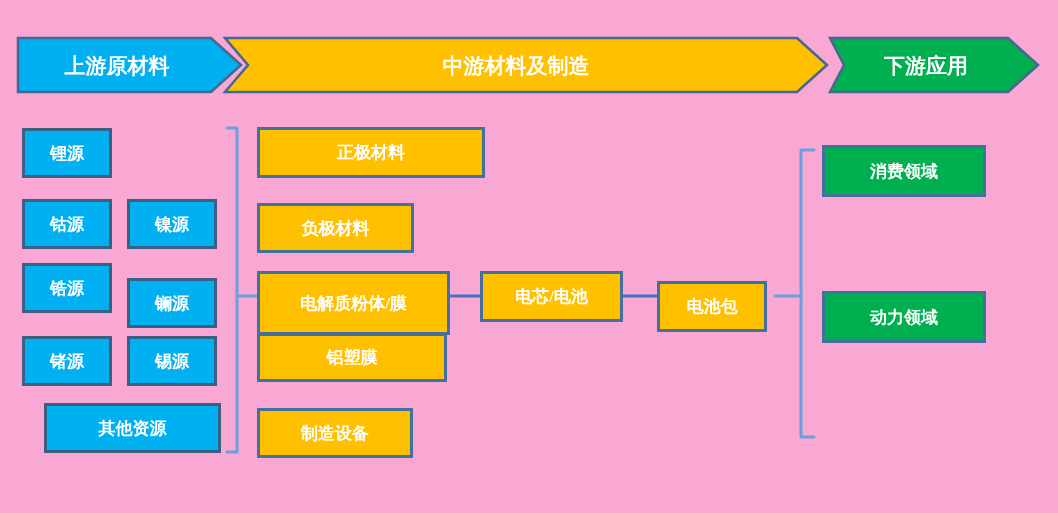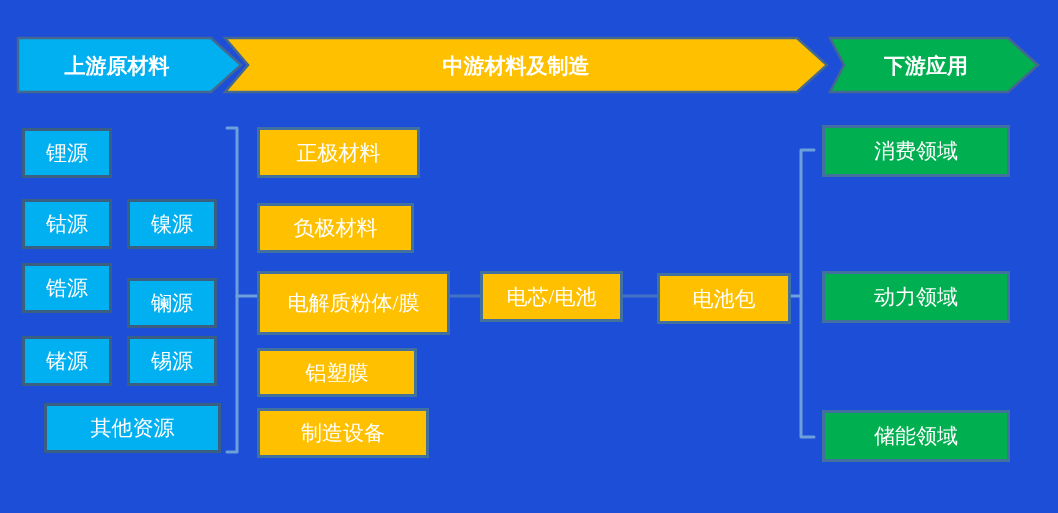--- a/index.html
+++ b/index.html
@@ -1,54 +1,54 @@
 <!DOCTYPE html>
 <html style="--upstream_fill: #00B0F0; --midstream_fill: #FFC000; --downstream_fill: #00B050; --banner_border: #44688F; --box_border: #41719C; --blue_box_border: #3A5F80; --connector: #4472C4; --bracket: #6D9FDB; --text: #FFFFFF;"><head>
 <meta charset="utf-8">
 <style>
   html,body{margin:0;padding:0;background:#ffffff;}
   #canvas{
     position:relative;
     width:1058px;height:513px;
-    background:#1d4ed8;
+    background:#f9a8d4;
     font-family:"Liberation Serif","DejaVu Serif",serif;
     overflow:hidden;
   }
   svg{position:absolute;overflow:visible;}
   .banner-shape{stroke-width:2.5px;}
   .banner-blue{fill:var(--upstream_fill,#00B0F0);stroke:var(--banner_border,#44688F);}
   .banner-yellow{fill:var(--midstream_fill,#FFC000);stroke:var(--banner_border,#44688F);}
   .banner-green{fill:var(--downstream_fill,#00B050);stroke:var(--banner_border,#44688F);}
   .banner-text{
     fill:var(--text,#FFFFFF);
     font-family:"Liberation Serif","DejaVu Serif",serif;
     font-size:21px;font-weight:bold;
     text-anchor:middle;dominant-baseline:central;
   }
   .box{
     position:absolute;
     box-sizing:border-box;
     display:flex;align-items:center;justify-content:center;
     color:var(--text,#FFFFFF);
-    font-size:21px;font-weight:normal;
+    font-size:17px;font-weight:bold;
     white-space:nowrap;
   }
   .box.blue{
     background:var(--upstream_fill,#00B0F0);
     border:3px solid var(--blue_box_border,#3A5F80);
     width:90px;height:50px;
   }
   .box.yellow{
     background:var(--midstream_fill,#FFC000);
     border:3px solid var(--box_border,#41719C);
   }
   .box.green{
     background:var(--downstream_fill,#00B050);
     border:3px solid var(--box_border,#41719C);
-    width:188px;height:52px;
+    width:164px;height:52px;margin-top:20px;
   }
   .bracket{fill:none;stroke:var(--bracket,#6D9FDB);stroke-width:3px;stroke-linejoin:round;stroke-linecap:round;}
   .connector{fill:none;stroke:var(--connector,#4472C4);stroke-width:3px;}
 </style>
 </head>
 <body>
 
 <div id="canvas">
 
   <svg style="left:0;top:0" width="1058" height="513" viewBox="0 0 1058 513">
@@ -77,26 +77,25 @@
 
   <div class="box blue" style="left:22px;top:128px">锂源</div>
   <div class="box blue" style="left:22px;top:199px">钴源</div>
   <div class="box blue" style="left:127px;top:199px">镍源</div>
   <div class="box blue" style="left:22px;top:263px">锆源</div>
   <div class="box blue" style="left:127px;top:278px">镧源</div>
   <div class="box blue" style="left:22px;top:336px">锗源</div>
   <div class="box blue" style="left:127px;top:336px">锡源</div>
   <div class="box blue" style="left:44px;top:403px;width:177px">其他资源</div>
 
-  <div class="box yellow" style="left:257px;top:127px;width:163px;height:51px">正极材料</div>
+  <div class="box yellow" style="left:257px;top:127px;width:228px;height:51px">正极材料</div>
   <div class="box yellow" style="left:257px;top:203px;width:157px;height:50px">负极材料</div>
   <div class="box yellow" style="left:257px;top:271px;width:193px;height:64px">电解质粉体/膜</div>
-  <div class="box yellow" style="left:257px;top:348px;width:160px;height:49px">铝塑膜</div>
-  <div class="box yellow" style="left:257px;top:408px;width:172px;height:50px">制造设备</div>
+  <div class="box yellow" style="left:257px;top:333px;width:190px;height:49px">铝塑膜</div>
+  <div class="box yellow" style="left:257px;top:408px;width:156px;height:50px">制造设备</div>
 
   <div class="box yellow" style="left:480px;top:271px;width:143px;height:51px">电芯/电池</div>
-  <div class="box yellow" style="left:657px;top:273px;width:134px;height:51px">电池包</div>
+  <div class="box yellow" style="left:657px;top:281px;width:110px;height:51px">电池包</div>
 
   <div class="box green" style="left:822px;top:125px">消费领域</div>
   <div class="box green" style="left:822px;top:271px">动力领域</div>
-  <div class="box green" style="left:822px;top:410px">储能领域</div>
 
 </div>
 
 </body></html>

